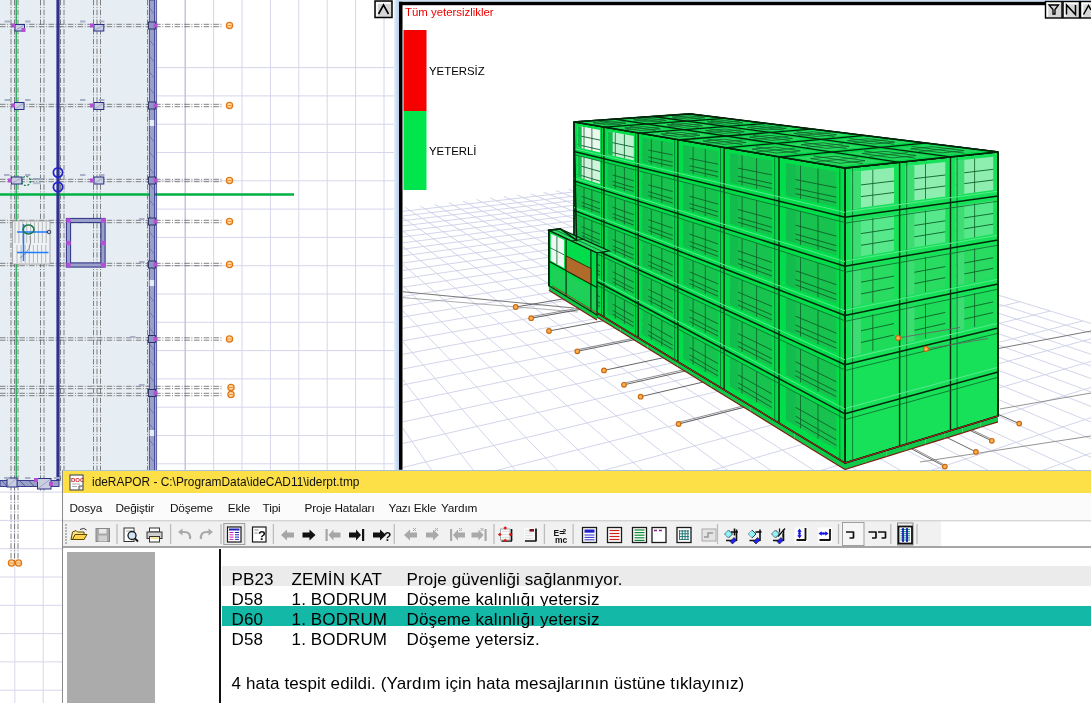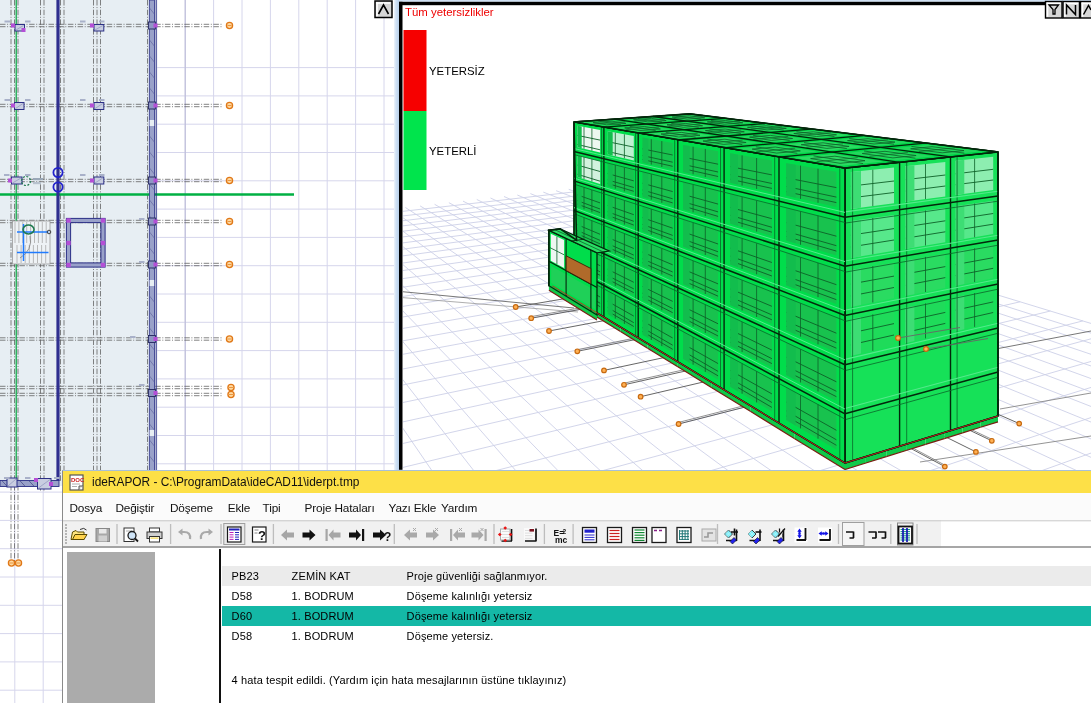--- a/index.html
+++ b/index.html
@@ -10,21 +10,21 @@
   border-left:1px solid #8a8a8a; border-top:1px solid #a8c0d8; }
 #title { position:absolute; left:0; top:0; width:1029px; height:22px; background:#fde047; }
 #title span { position:absolute; left:29px; top:4px; font-size:11.9px; color:#111; }
 #menu { position:absolute; left:0; top:22px; width:1029px; height:27px; background:#fbfbfb;
   border-bottom:0; font-size:11.8px; color:#111; letter-spacing:-0.15px;text-align:right; }
 #menu span { position:absolute; top:7.5px; }
 #content { position:absolute; left:0; top:77px; width:1029px; height:156px; background:#fff; }
 .grayp { position:absolute; left:4px; top:3.5px; width:88px; height:153px; background:#ababab; }
 .vline { position:absolute; left:156px; top:1px; width:1.6px; height:155px; background:#111; }
 .row { position:absolute; left:158.6px; width:870px; height:20px; }
-.row span { position:absolute; top:3.5px; font-size:11px; letter-spacing:0.12px; color:#000; white-space:pre; }
+.row span { position:absolute; top:3.5px; font-size:17px; letter-spacing:0.12px; color:#000; white-space:pre; }
 </style></head>
 <body>
 <svg width="394" height="703" viewBox="0 0 394 703" style="position:absolute;left:0;top:0">
 <rect width="394" height="703" fill="#ffffff"></rect>
 <line x1="14.8" y1="0.0" x2="14.8" y2="703.0" stroke="#d6d6ec" stroke-width="1.0"></line>
 <line x1="43.2" y1="0.0" x2="43.2" y2="703.0" stroke="#d6d6ec" stroke-width="1.0"></line>
 <line x1="71.6" y1="0.0" x2="71.6" y2="703.0" stroke="#d6d6ec" stroke-width="1.0"></line>
 <line x1="100.0" y1="0.0" x2="100.0" y2="703.0" stroke="#d6d6ec" stroke-width="1.0"></line>
 <line x1="128.4" y1="0.0" x2="128.4" y2="703.0" stroke="#d6d6ec" stroke-width="1.0"></line>
 <line x1="156.8" y1="0.0" x2="156.8" y2="703.0" stroke="#d6d6ec" stroke-width="1.0"></line>

